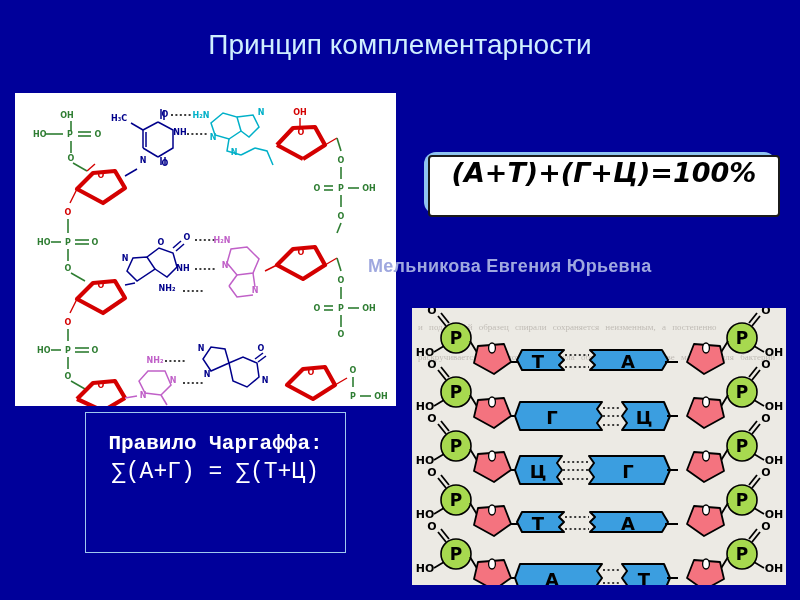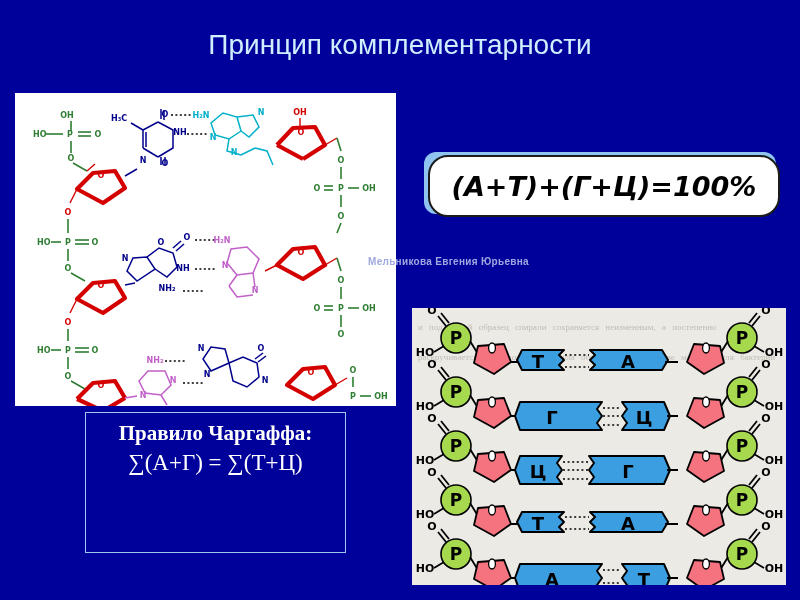--- a/index.html
+++ b/index.html
@@ -29,45 +29,45 @@
   }
   #chem-svg{position:absolute;left:0;top:0;}
 
   
   #formula-shadow{
     position:absolute;left:424px;top:152px;width:352px;height:62px;
     background:#8fc4f0;border-radius:12px;
   }
   #formula-box{
     position:absolute;left:428px;top:155px;width:352px;height:62px;
-    background:#ffffff;border:2px solid #1b1b1b;border-radius:20px;
+    background:#ffffff;border:2px solid #1b1b1b;border-radius:4px;
     box-sizing:border-box;
-    display:flex;align-items:center;justify-content:center;
+    display:flex;justify-content:center;
   }
   #formula-text{
     font-family:"DejaVu Sans", sans-serif;
     font-weight:bold;font-style:italic;
     font-size:27px;color:#000000;white-space:nowrap;
   }
 
   
   #author{
     position:absolute;left:368px;top:256px;
-    font-size:10px;font-weight:bold;color:#9fa8df;
+    font-size:18px;font-weight:bold;color:#9fa8df;
     white-space:nowrap;letter-spacing:.3px;
   }
 
   
   #chargaff-box{
     position:absolute;left:85px;top:412px;width:261px;height:141px;
     border:1px solid #9fc8ee;box-sizing:border-box;
     text-align:center;
-    font-family:Liberation Serif, serif;
+    font-family:Liberation Mono, monospace;
     color:#ffffff;
-    padding-top:6px;
+    padding-top:16px;
   }
   #chargaff-title{font-size:21px;font-weight:bold;line-height:29px;}
   .chargaff-line{font-size:23px;line-height:29px;white-space:nowrap;}
 
   
   #dna-panel{
     position:absolute;left:412px;top:308px;width:374px;height:277px;
     background:#eceae4;overflow:hidden;
   }
   #dna-bg-text{

